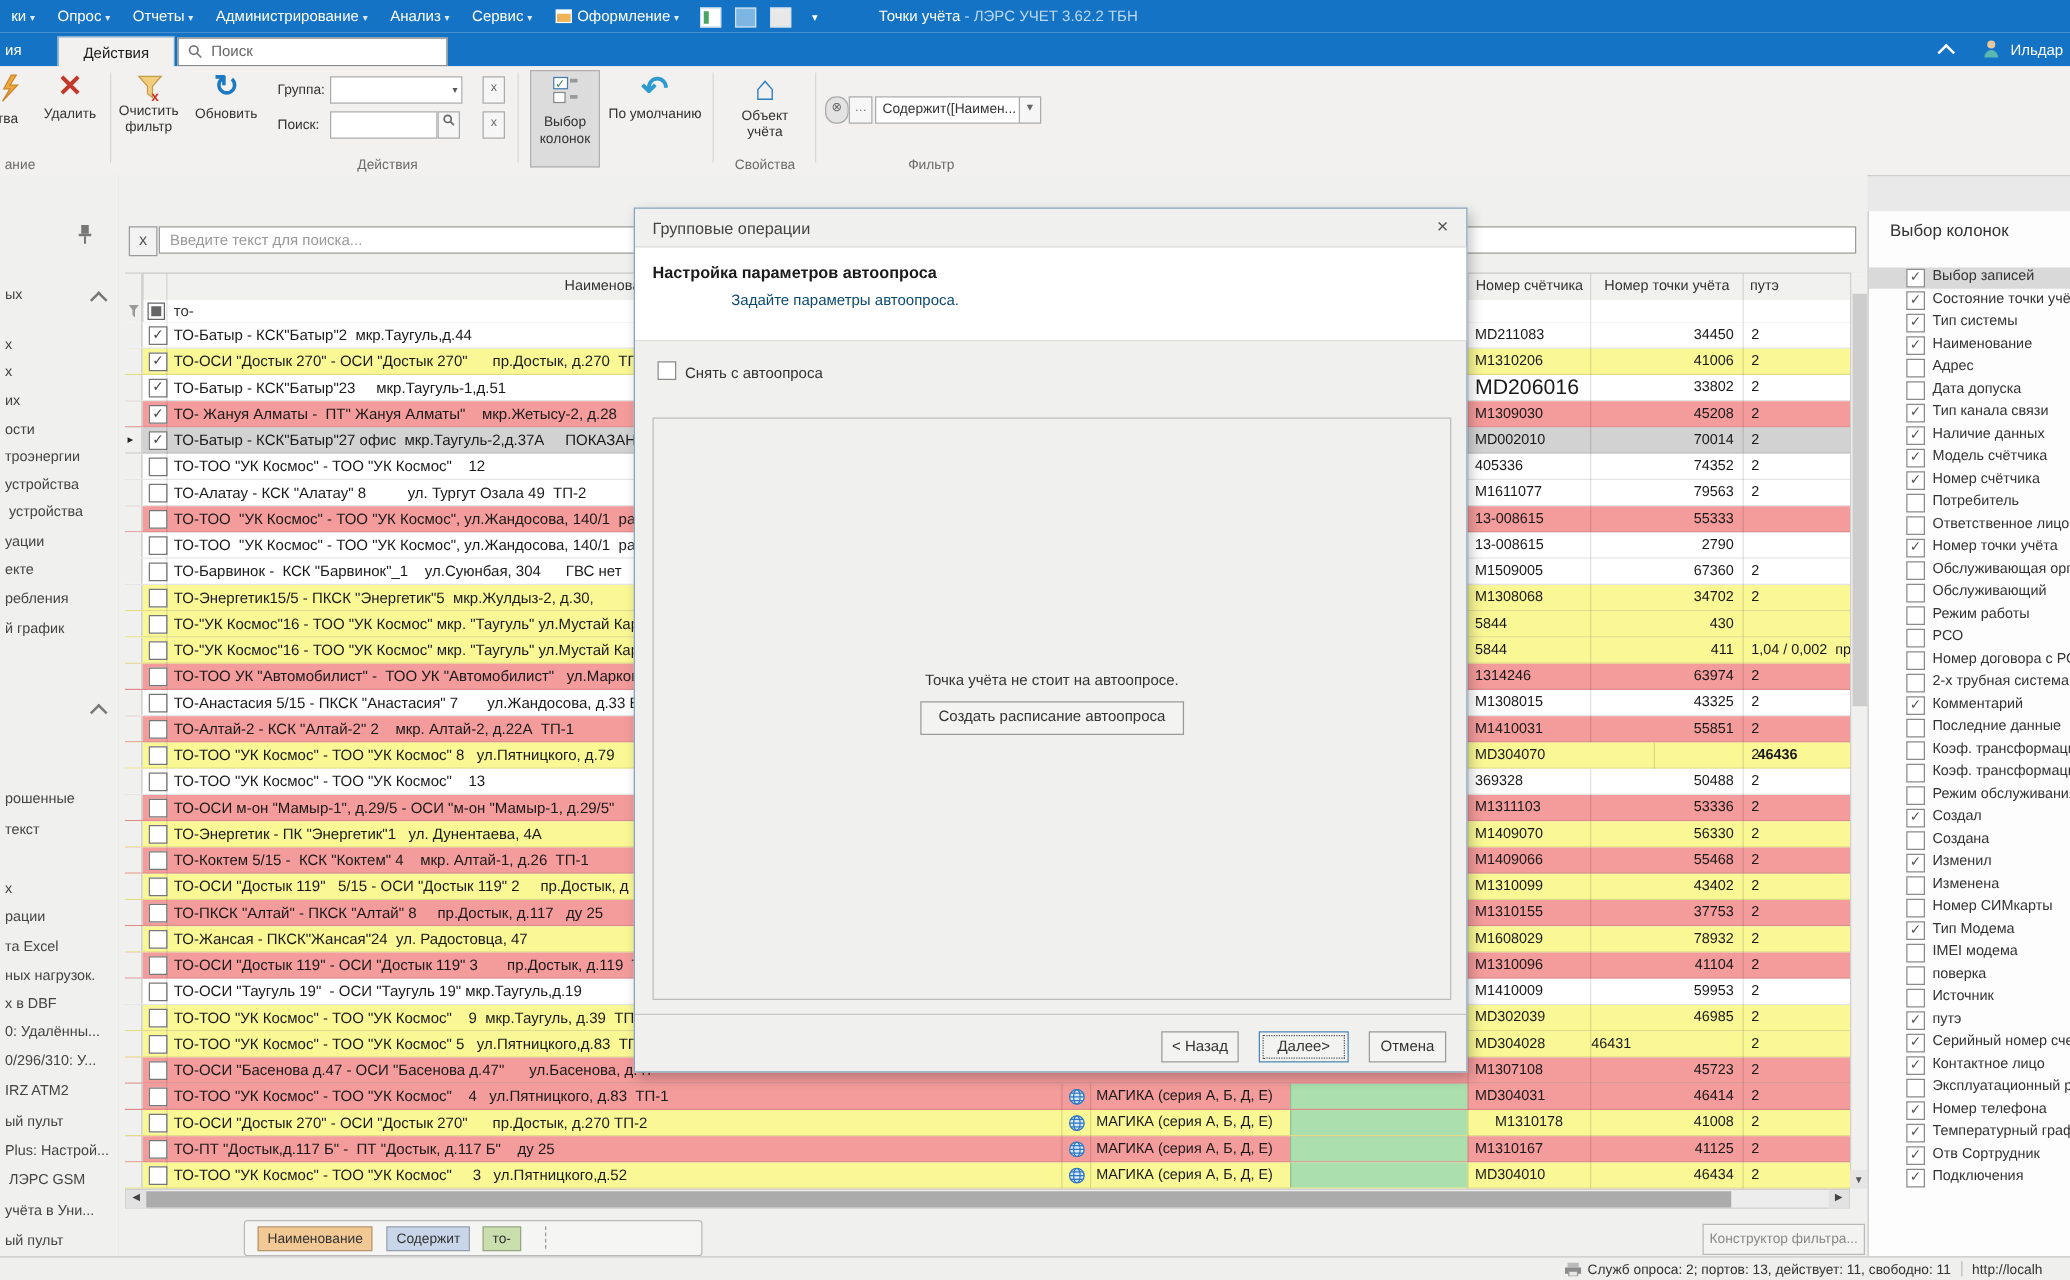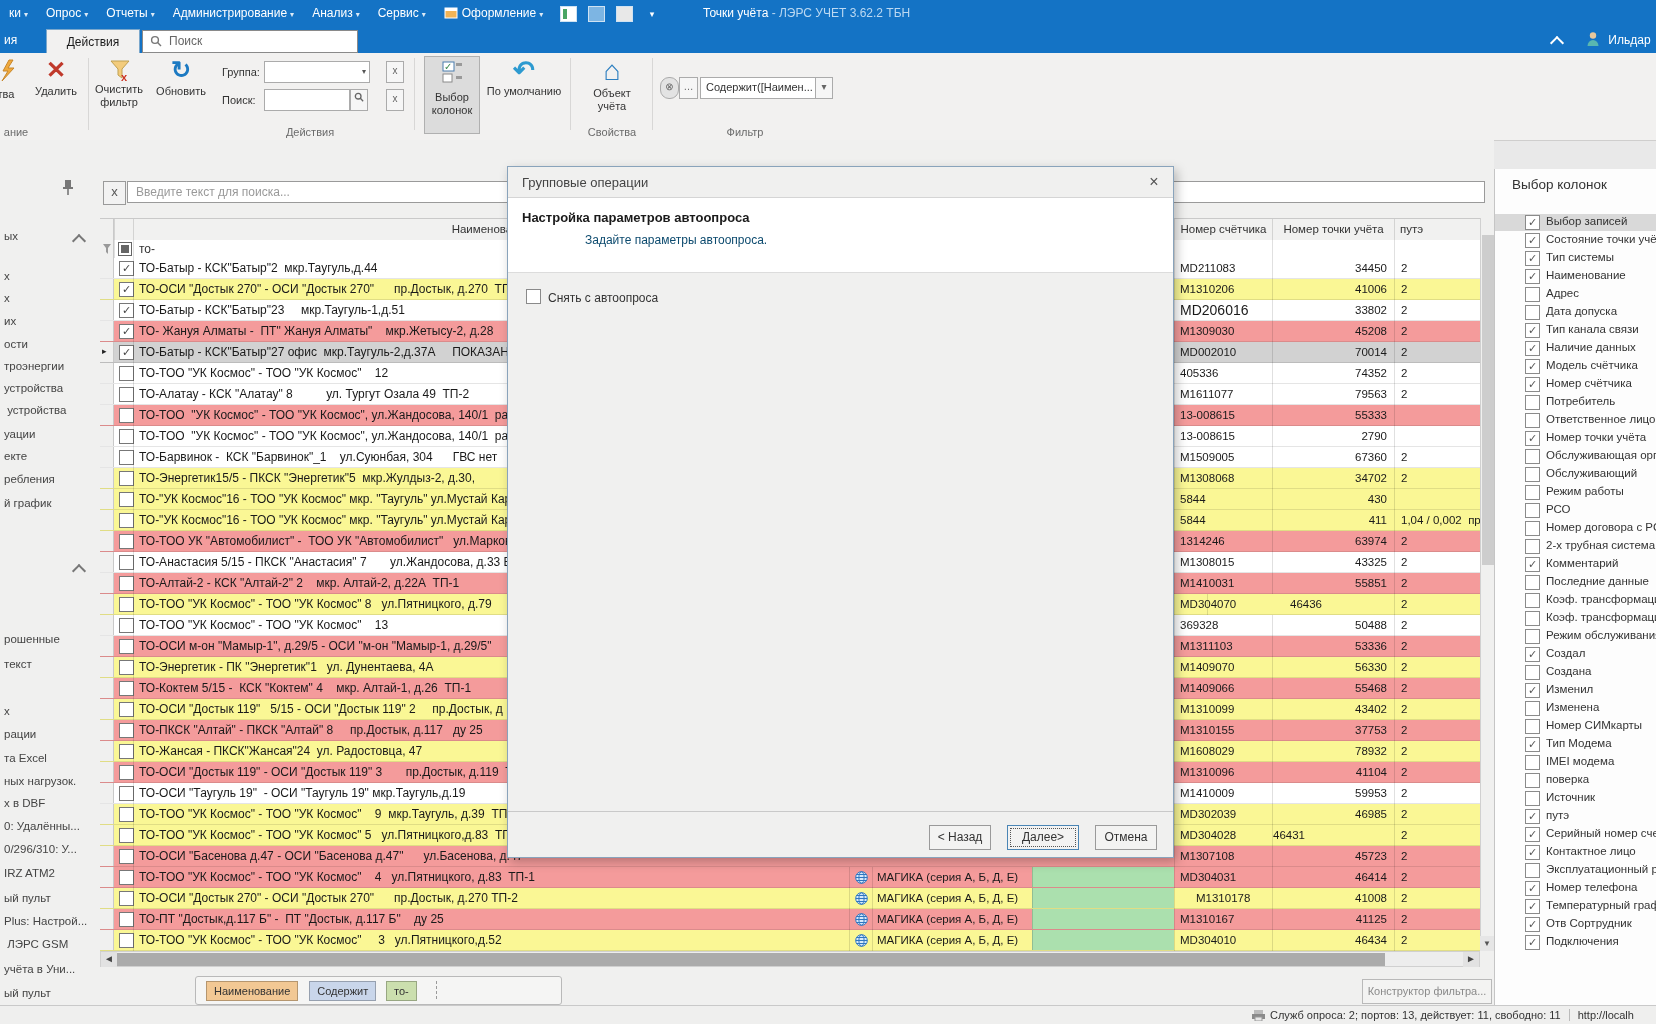--- a/index.html
+++ b/index.html
@@ -295,21 +295,21 @@
         <div class="ck">✓</div>
         <div class="cell bl" style="left: 33px; width: 716px; padding-left: 5px;">ТО-ОСИ "Достык 270" - ОСИ "Достык 270"      пр.Достык, д.270  ТП-1</div>
         <div class="cell bl" style="left: 1074px; width: 98px; padding-left: 5px; font-size: 11.5px;">M1310206</div>
         <div class="cell bl" style="left: 1172px; width: 122px; padding-right: 7px; text-align: right; font-size: 11.5px;">41006</div>
         <div class="cell bl" style="left: 1294px; width: 86px; padding-left: 6px; font-size: 11.5px;">2</div>
       </div>
       <div class="trow rw" style="top: 300px;">
         <div class="strip"></div>
         <div class="ck">✓</div>
         <div class="cell bl" style="left: 33px; width: 716px; padding-left: 5px;">ТО-Батыр - КСК"Батыр"23     мкр.Таугуль-1,д.51</div>
-        <div class="cell bl" style="left: 1074px; width: 98px; padding-left: 5px; font-size: 14px;">MD206016</div>
+        <div class="cell bl" style="left: 1074px; width: 98px; padding-left: 5px; font-size: 17px;">MD206016</div>
         <div class="cell bl" style="left: 1172px; width: 122px; padding-right: 7px; text-align: right; font-size: 11.5px;">33802</div>
         <div class="cell bl" style="left: 1294px; width: 86px; padding-left: 6px; font-size: 11.5px;">2</div>
       </div>
       <div class="trow rp" style="top: 321px;">
         <div class="strip"></div>
         <div class="ck">✓</div>
         <div class="cell bl" style="left: 33px; width: 716px; padding-left: 5px;">ТО- Жануя Алматы -  ПТ" Жануя Алматы"    мкр.Жетысу-2, д.28</div>
         <div class="cell bl" style="left: 1074px; width: 98px; padding-left: 5px; font-size: 11.5px;">M1309030</div>
         <div class="cell bl" style="left: 1172px; width: 122px; padding-right: 7px; text-align: right; font-size: 11.5px;">45208</div>
         <div class="cell bl" style="left: 1294px; width: 86px; padding-left: 6px; font-size: 11.5px;">2</div>
@@ -410,21 +410,21 @@
         <div class="cell bl" style="left: 33px; width: 716px; padding-left: 5px;">ТО-Алтай-2 - КСК "Алтай-2" 2    мкр. Алтай-2, д.22А  ТП-1</div>
         <div class="cell bl" style="left: 1074px; width: 98px; padding-left: 5px; font-size: 11.5px;">M1410031</div>
         <div class="cell bl" style="left: 1172px; width: 122px; padding-right: 7px; text-align: right; font-size: 11.5px;">55851</div>
         <div class="cell bl" style="left: 1294px; width: 86px; padding-left: 6px; font-size: 11.5px;">2</div>
       </div>
       <div class="trow ry" style="top: 594px;">
         <div class="strip"></div>
         <div class="ck"></div>
         <div class="cell bl" style="left: 33px; width: 716px; padding-left: 5px;">ТО-ТОО "УК Космос" - ТОО "УК Космос" 8   ул.Пятницкого, д.79</div>
         <div class="cell bl" style="left: 1074px; width: 98px; padding-left: 5px; font-size: 11.5px;">MD304070</div>
-        <div class="cell bl" style="left: 1107px; width: 122px; padding-right: 7px; text-align: right; font-size: 11.5px;">46436</div>
+        <div class="cell bl" style="left: 1223px; width: 122px; padding-right: 7px; text-align: right; font-size: 11.5px; font-weight: bold;">46436</div>
         <div class="cell bl" style="left: 1294px; width: 86px; padding-left: 6px; font-size: 11.5px;">2</div>
       </div>
       <div class="trow rw" style="top: 615px;">
         <div class="strip"></div>
         <div class="ck"></div>
         <div class="cell bl" style="left: 33px; width: 716px; padding-left: 5px;">ТО-ТОО "УК Космос" - ТОО "УК Космос"    13</div>
         <div class="cell bl" style="left: 1074px; width: 98px; padding-left: 5px; font-size: 11.5px;">369328</div>
         <div class="cell bl" style="left: 1172px; width: 122px; padding-right: 7px; text-align: right; font-size: 11.5px;">50488</div>
         <div class="cell bl" style="left: 1294px; width: 86px; padding-left: 6px; font-size: 11.5px;">2</div>
       </div>
@@ -784,19 +784,23 @@
   <div class="dialog">
     <div class="dlg-title">Групповые операции</div>
     <div class="dlg-close">×</div>
     <div class="dlg-head">
       <div class="dlg-h1">Настройка параметров автоопроса</div>
       <div class="dlg-h2">Задайте параметры автоопроса.</div>
     </div>
     <div class="dlg-checkrow">
       <span class="box"></span><span>Снять с автоопроса</span>
     </div>
+    <div class="dlg-panel">
+      <div class="dlg-msg">Точка учёта не стоит на автоопросе.</div>
+      <div class="dlg-create">Создать расписание автоопроса</div>
+    </div>
     <div class="dlg-sep"></div>
     <div class="dlg-btn" style="left:421px;width:62px;">&lt; Назад</div>
     <div class="dlg-btn focus" style="left:499px;width:72px;">Далее&gt;</div>
     <div class="dlg-btn" style="left:587px;width:62px;">Отмена</div>
   </div>
 
 </div>
 
 </body></html>

